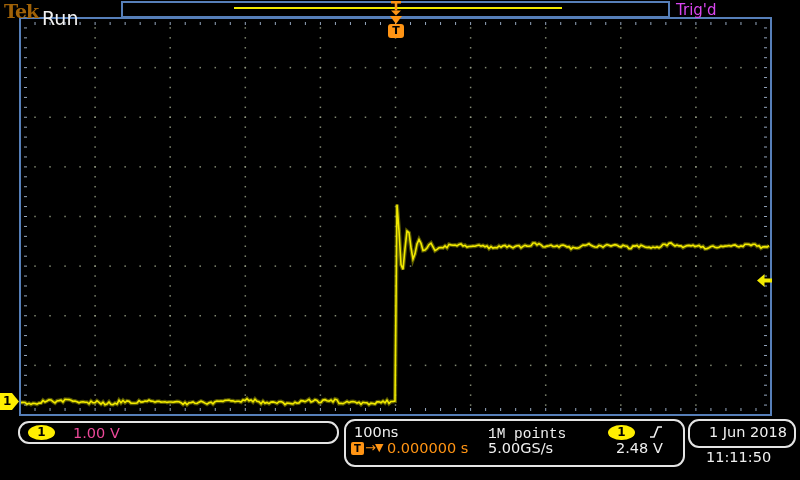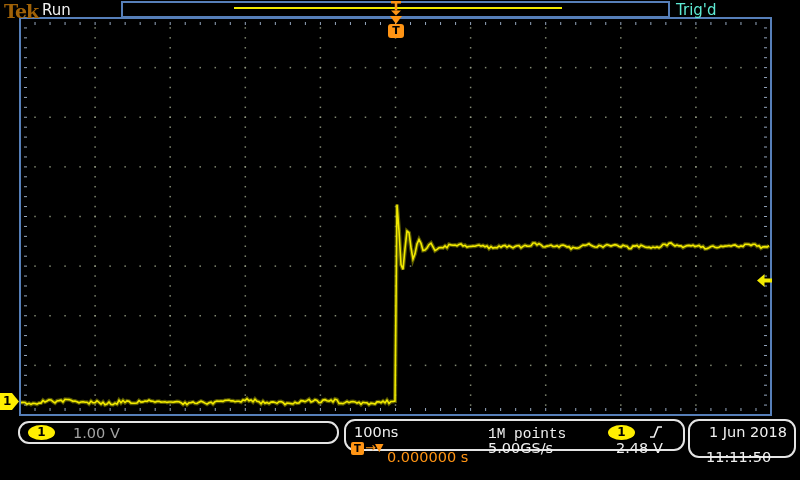--- a/index.html
+++ b/index.html
@@ -5,48 +5,48 @@
   html,body{margin:0;padding:0;background:#111;}
   #screen{
     position:relative;width:800px;height:480px;background:#000;
     font-family:"DejaVu Sans",sans-serif;overflow:hidden;
     -webkit-font-smoothing:none;
   }
   .abs{position:absolute;}
   
   #logo{left:4px;top:0px;color:#a16207;font-family:"DejaVu Serif",serif;
         font-weight:bold;font-size:19px;letter-spacing:-1px;}
-  #acq-status{left:42px;top:1px;color:#f0f0f0;font-size:15px;}
-  #trig-status{left:676px;top:1px;color:#5eead4;font-size:15px;}
+  #acq-status{left:42px;top:7px;color:#f0f0f0;font-size:19px;}
+  #trig-status{left:676px;top:1px;color:#d946ef;font-size:15px;}
   #preview-bar{left:121px;top:1px;width:545px;height:13px;
                border:2px solid #567fb9;background:#000;}
   #preview-record{position:absolute;left:111px;top:4px;width:328px;height:2px;background:#f2ea00;}
   #preview-trig{left:389px;top:0px;width:14px;height:16px;}
   
   #trig-arrow{left:390px;top:16px;width:0;height:0;
      border-left:6px solid transparent;border-right:6px solid transparent;
      border-top:8px solid #ff9414;}
   #trig-flag{left:388px;top:24px;width:16px;height:14px;background:#ff9414;
      border-radius:3px;color:#000;font-weight:bold;font-size:11px;
      text-align:center;line-height:14px;}
   
   #ch1-marker{left:0px;top:393px;width:19px;height:17px;background:#ffef00;
      clip-path:polygon(0 0,63% 0,100% 50%,63% 100%,0 100%);
      color:#000;font-weight:bold;font-size:12px;line-height:17px;padding-left:3px;box-sizing:border-box;}
   #trig-level-arrow{left:757px;top:274px;width:15px;height:13px;background:#f2ea00;
      clip-path:polygon(0 50%,50% 0,50% 34%,100% 34%,100% 66%,50% 66%,50% 100%);}
   
   .rbox{border:2px solid #e4e4e4;border-radius:11px;background:#000;box-sizing:border-box;}
   #box-ch{left:18px;top:421px;width:321px;height:23px;display:flex;align-items:center;}
-  #box-horiz{left:344px;top:419px;width:341px;height:32px;}
-  #box-date{left:688px;top:419px;width:108px;height:39px;}
+  #box-horiz{left:344px;top:419px;width:341px;height:48px;}
+  #box-date{left:688px;top:419px;width:108px;height:29px;}
   .badge{display:inline-block;width:27px;height:15px;border-radius:50%;
      background:#ffef00;color:#000;font-weight:bold;font-size:12px;
      text-align:center;line-height:15px;}
-  .yel{color:#a3a3a3;}
+  .yel{color:#ec4899;}
   .wht{color:#f0f0f0;}
   .org{color:#ff9414;}
   .ro{font-size:14.5px;white-space:pre;}
   #box-ch .badge{margin-left:8px;}
   #ch-scale{margin-left:18px;}
   .t-icon{display:inline-block;width:13px;height:13px;background:#ff9414;border-radius:2px;
      color:#000;font-weight:bold;font-size:10px;text-align:center;line-height:13px;}
   #date-line{position:absolute;right:7px;top:3px;}
   #time-line{position:absolute;left:16px;top:28px;}
 </style>
@@ -998,21 +998,21 @@
   <div class="abs rbox" id="box-horiz">
     <span class="abs ro wht" style="left:8px;top:3px;">100ns</span>
     <span class="abs ro wht" style="left:142px;top:19px;">5.00GS/s</span>
     <span class="abs badge" style="left:262px;top:4px;">1</span>
     <svg class="abs" style="left:302px;top:3px;" width="16" height="16" viewBox="0 0 16 16">
       <path d="M2 13 H6 L10 3 H14" stroke="#f0f0f0" stroke-width="1.6" fill="none"></path>
     </svg>
     <span class="abs t-icon" style="left:5px;top:21px;">T</span>
     <span class="abs ro org" style="left:19px;top:19px;font-size:13px;">→</span>
     <span class="abs ro org" style="left:29px;top:20px;font-size:11px;">▼</span>
-    <span class="abs ro org" style="left:41px;top:28px;">0.000000 s</span>
+    <span class="abs ro org" style="left:41px;top:19px;">0.000000 s</span>
     <span class="abs ro wht" style="left:142px;top:5px;font-family:Liberation Mono, monospace;">1M points</span>
     <span class="abs ro wht" style="left:270px;top:19px;">2.48 V</span>
   </div>
 
   <div class="abs rbox" id="box-date">
     <span class="ro wht" id="date-line">1 Jun 2018</span>
     <span class="ro wht" id="time-line">11:11:50</span>
   </div>
 </div>
 

